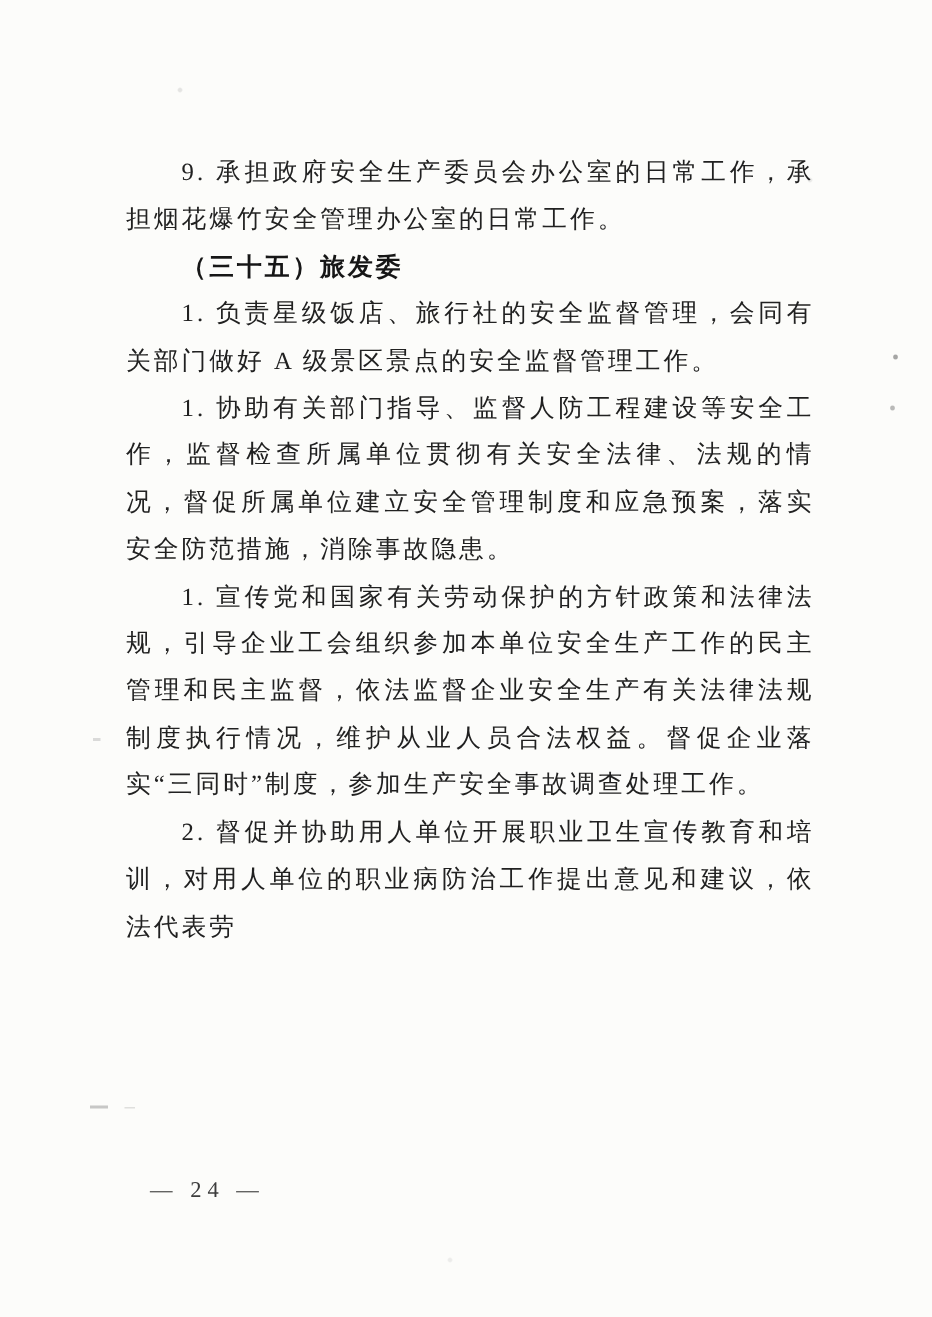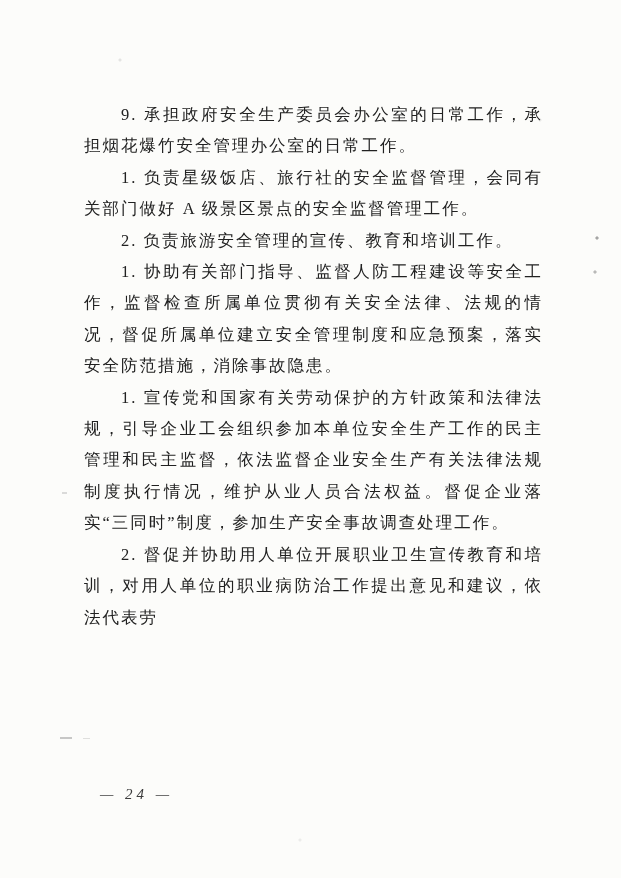--- a/index.html
+++ b/index.html
@@ -46,40 +46,39 @@
     color: #161616;
     text-align: left;
   }
   .footer {
     position: absolute;
     top: 786px;
     left: 100px;
     font-size: 15px;
     letter-spacing: 4px;
     color: #3c3c3c;
-    font-style: italic;
   }
   .artifact-dash {
     position: absolute;
     background: #9a9a9a;
     opacity: .55;
   }
   .dash-a { left: 60px; top: 737px; width: 12px; height: 2px; }
   .dash-b { left: 83px; top: 738px; width: 7px; height: 1px; opacity: .3; }
   .dash-c { left: 62px; top: 492px; width: 5px; height: 2px; opacity: .35; }
 </style>
 </head>
 <body>
 
 <div class="page">
 
   <div class="content">
     <p class="para body">9. 承担政府安全生产委员会办公室的日常工作，承担烟花爆竹安全管理办公室的日常工作。</p>
+    <p class="para heading">（三十五）旅发委</p>
     <p class="para body">1. 负责星级饭店、旅行社的安全监督管理，会同有关部门做好 A 级景区景点的安全监督管理工作。</p>
-    <p class="para body">2. 负责旅游安全管理的宣传、教育和培训工作。</p>
     <p class="para body">1. 协助有关部门指导、监督人防工程建设等安全工作，监督检查所属单位贯彻有关安全法律、法规的情况，督促所属单位建立安全管理制度和应急预案，落实安全防范措施，消除事故隐患。</p>
     <p class="para body">1. 宣传党和国家有关劳动保护的方针政策和法律法规，引导企业工会组织参加本单位安全生产工作的民主管理和民主监督，依法监督企业安全生产有关法律法规制度执行情况，维护从业人员合法权益。督促企业落实“三同时”制度，参加生产安全事故调查处理工作。</p>
     <p class="para body">2. 督促并协助用人单位开展职业卫生宣传教育和培训，对用人单位的职业病防治工作提出意见和建议，依法代表劳</p>
   </div>
 
   <div class="footer">— 24 —</div>
 
   <div class="artifact-dash dash-a"></div>
   <div class="artifact-dash dash-b"></div>
   <div class="artifact-dash dash-c"></div>

